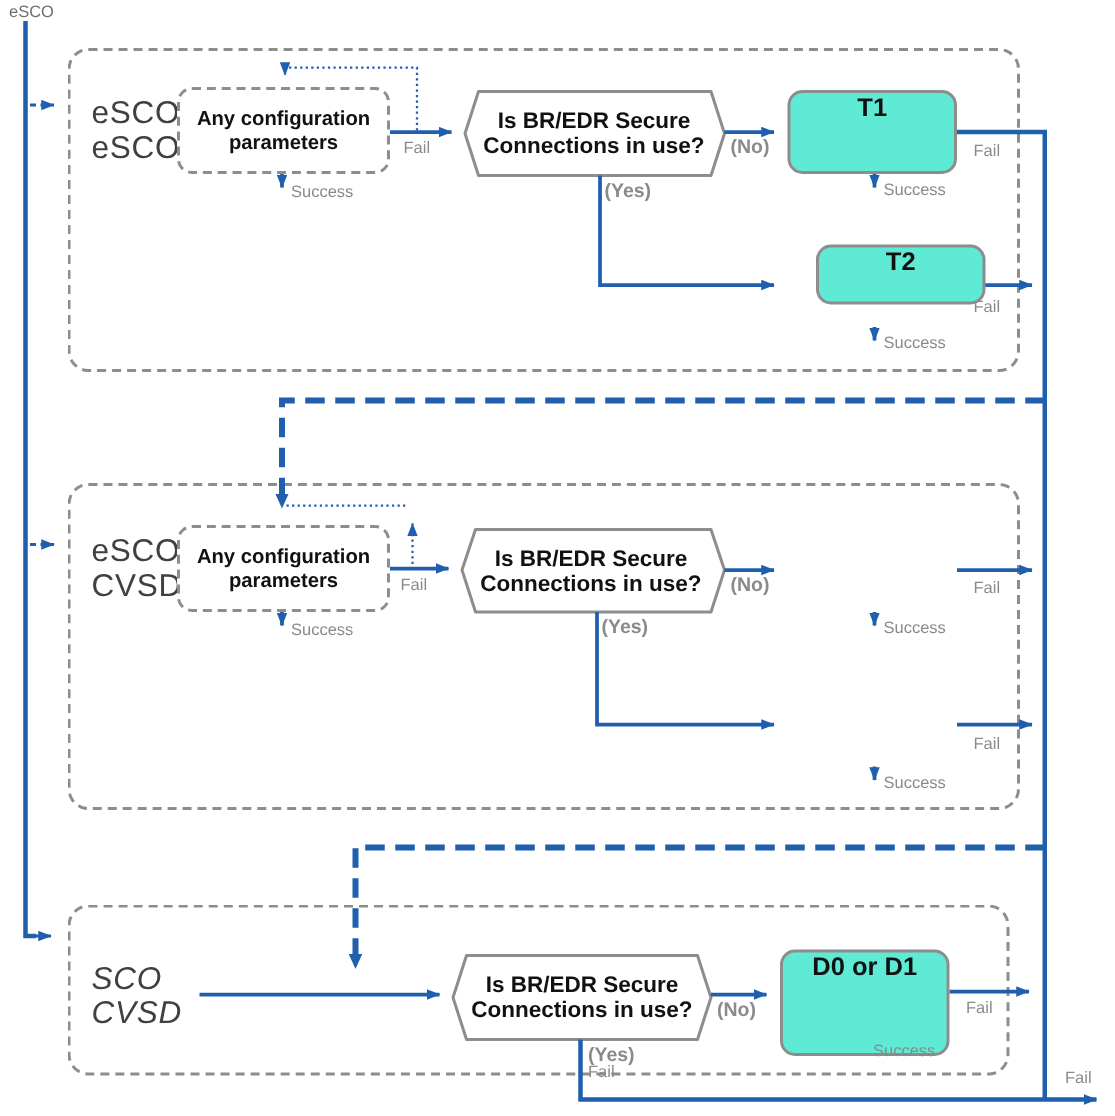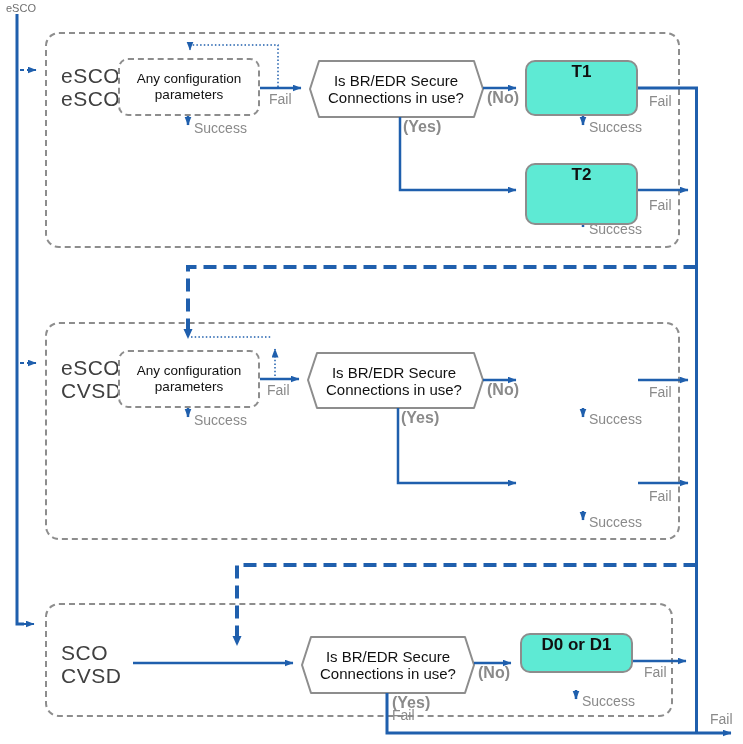--- a/index.html
+++ b/index.html
@@ -20,44 +20,44 @@
   }
   .obox{
     position:absolute;border:2px solid #8d8d8d;border-radius:10px;background:#5eead4;
     display:flex;align-items:flex-start;justify-content:center;text-align:center;
     font-size:17px;font-weight:bold;color:#111111;box-sizing:border-box;
   }
   .dectext{
     position:absolute;display:flex;align-items:center;justify-content:center;text-align:center;
     font-size:15px;line-height:17px;color:#111111;
   }
-  .sm{position:absolute;font-size:14px;color:#8a8a8a;line-height:12px;white-space:nowrap;}
-  .smb{position:absolute;font-size:16px;font-weight:bold;color:#8a8a8a;line-height:11px;white-space:nowrap;}
+  .sm{position:absolute;font-size:11px;color:#8a8a8a;line-height:12px;white-space:nowrap;}
+  .smb{position:absolute;font-size:13px;font-weight:bold;color:#8a8a8a;line-height:11px;white-space:nowrap;}
   .startlbl{position:absolute;font-size:11px;color:#6f6f6f;}
   svg{position:absolute;left:0;top:0;}
-  .layer1{z-index:1;} .layer2{z-index:2;} .layer3{z-index:3;} .layer4{z-index:4;}
+  .layer1{z-index:1;} .layer2{z-index:2;} .layer3{z-index:3;font-weight:bold;} .layer4{z-index:4;}
 </style>
 </head>
 <body>
 
 <div id="canvas">
 
   <div class="sec layer1" style="left:45px;top:32px;width:631px;height:212px;"></div>
   <div class="sec layer1" style="left:45px;top:322px;width:631px;height:214px;"></div>
   <div class="sec layer1" style="left:45px;top:603px;width:624px;height:110px;"></div>
 
   <div class="seclabel layer1" style="left:61px;top:64px;">
     <div>eSCO</div>
     <div>eSCO</div>
   </div>
   <div class="seclabel layer1" style="left:61px;top:356px;">
     <div>eSCO</div>
     <div>CVSD</div>
   </div>
-  <div class="seclabel layer1" style="left:61px;top:641px;">
+  <div class="seclabel layer1" style="left:61px;top:641px;font-style:italic;">
     <div>SCO</div>
     <div>CVSD</div>
   </div>
 
   <svg class="layer2" width="743" height="744" viewBox="0 0 743 744">
     <defs>
       <marker id="arw" markerUnits="userSpaceOnUse" markerWidth="10" markerHeight="9" refX="8.5" refY="3.5" orient="auto">
         <path d="M0,0 L9,3.5 L0,7 Z" fill="#1f5fad"></path>
       </marker>
       <marker id="arwB" markerUnits="userSpaceOnUse" markerWidth="12" markerHeight="11" refX="9" refY="4.5" orient="auto">
@@ -112,24 +112,24 @@
     <span>Any configuration parameters</span>
   </div>
 
   <div class="dectext layer3" style="left:316px;top:61px;width:160px;height:56px;">Is BR/EDR Secure Connections in use?</div>
   <div class="dectext layer3" style="left:314px;top:353px;width:160px;height:55px;">Is BR/EDR Secure Connections in use?</div>
   <div class="dectext layer3" style="left:308px;top:637px;width:160px;height:56px;">Is BR/EDR Secure Connections in use?</div>
 
   <div class="obox layer3" style="left:525px;top:60px;width:113px;height:56px;">
     <span>T1</span>
   </div>
-  <div class="obox layer3" style="left:525px;top:163px;width:113px;height:62px;">
+  <div class="obox layer3" style="left:544px;top:163px;width:113px;height:40px;">
     <span>T2</span>
   </div>
-  <div class="obox layer3" style="left:520px;top:633px;width:113px;height:40px;">
+  <div class="obox layer3" style="left:520px;top:633px;width:113px;height:71px;">
     <span>D0 or D1</span>
   </div>
 
   <div class="startlbl layer4" style="left:6px;top:2px;">eSCO</div>
 
   <div class="sm layer4" style="left:269px;top:93px;">Fail</div>
   <div class="smb layer4" style="left:487px;top:92px;">(No)</div>
   <div class="smb layer4" style="left:403px;top:121px;">(Yes)</div>
   <div class="sm layer4" style="left:194px;top:122px;">Success</div>
   <div class="sm layer4" style="left:649px;top:95px;">Fail</div>

